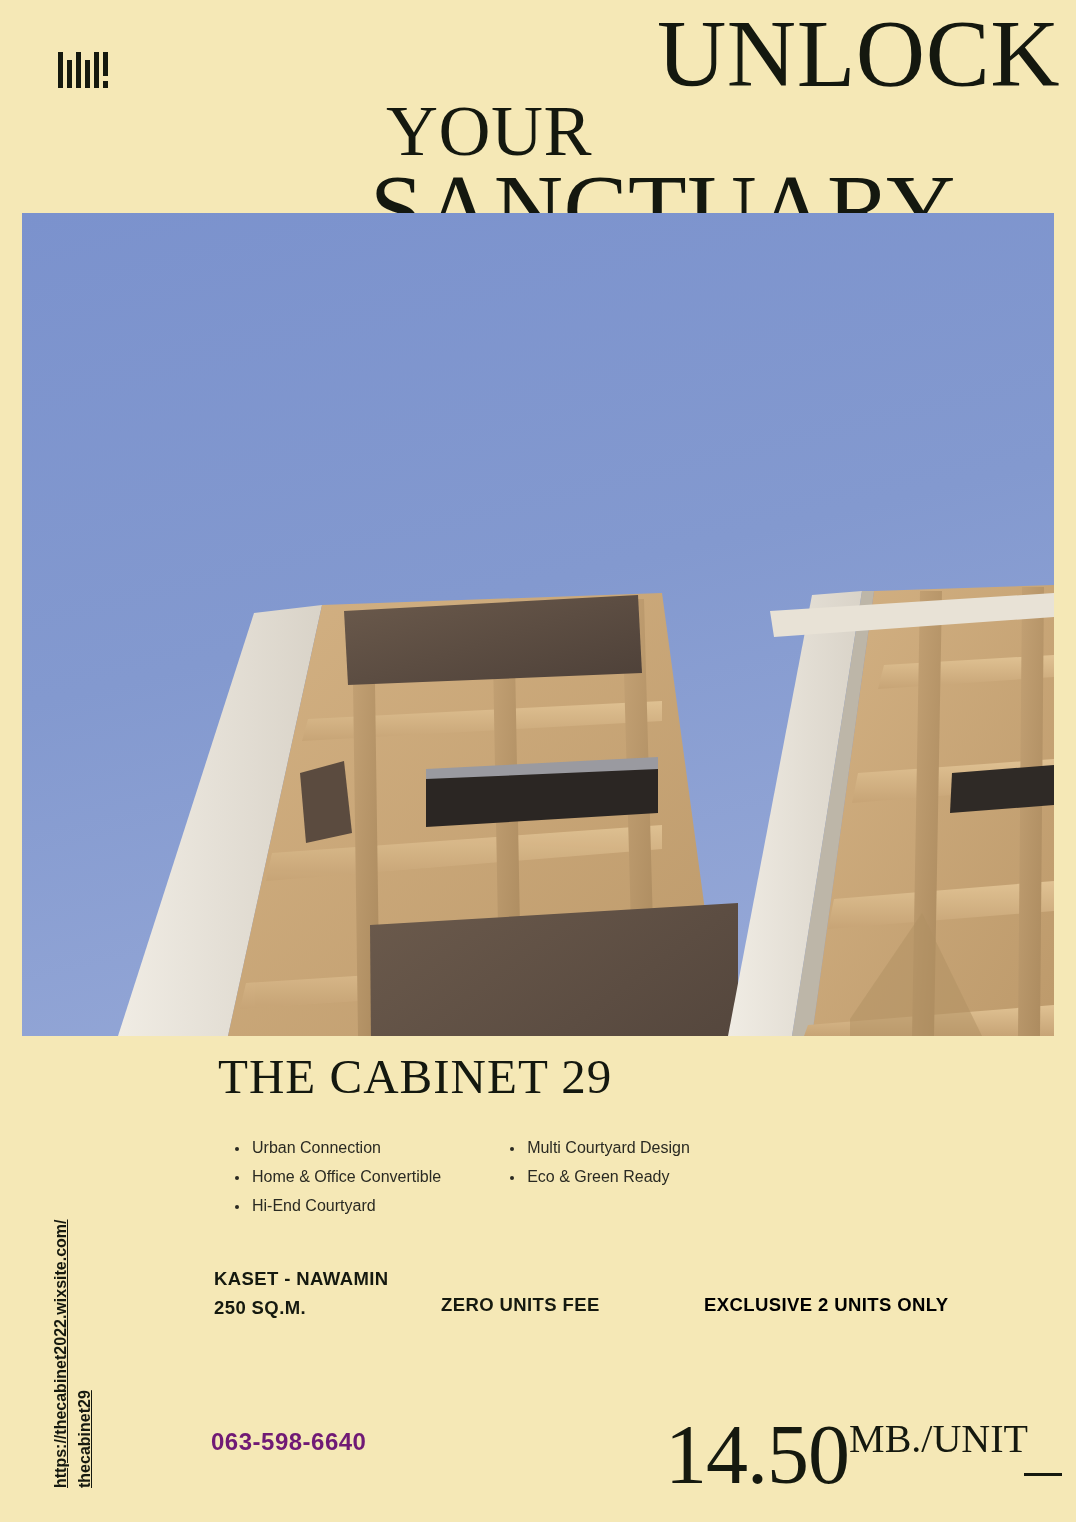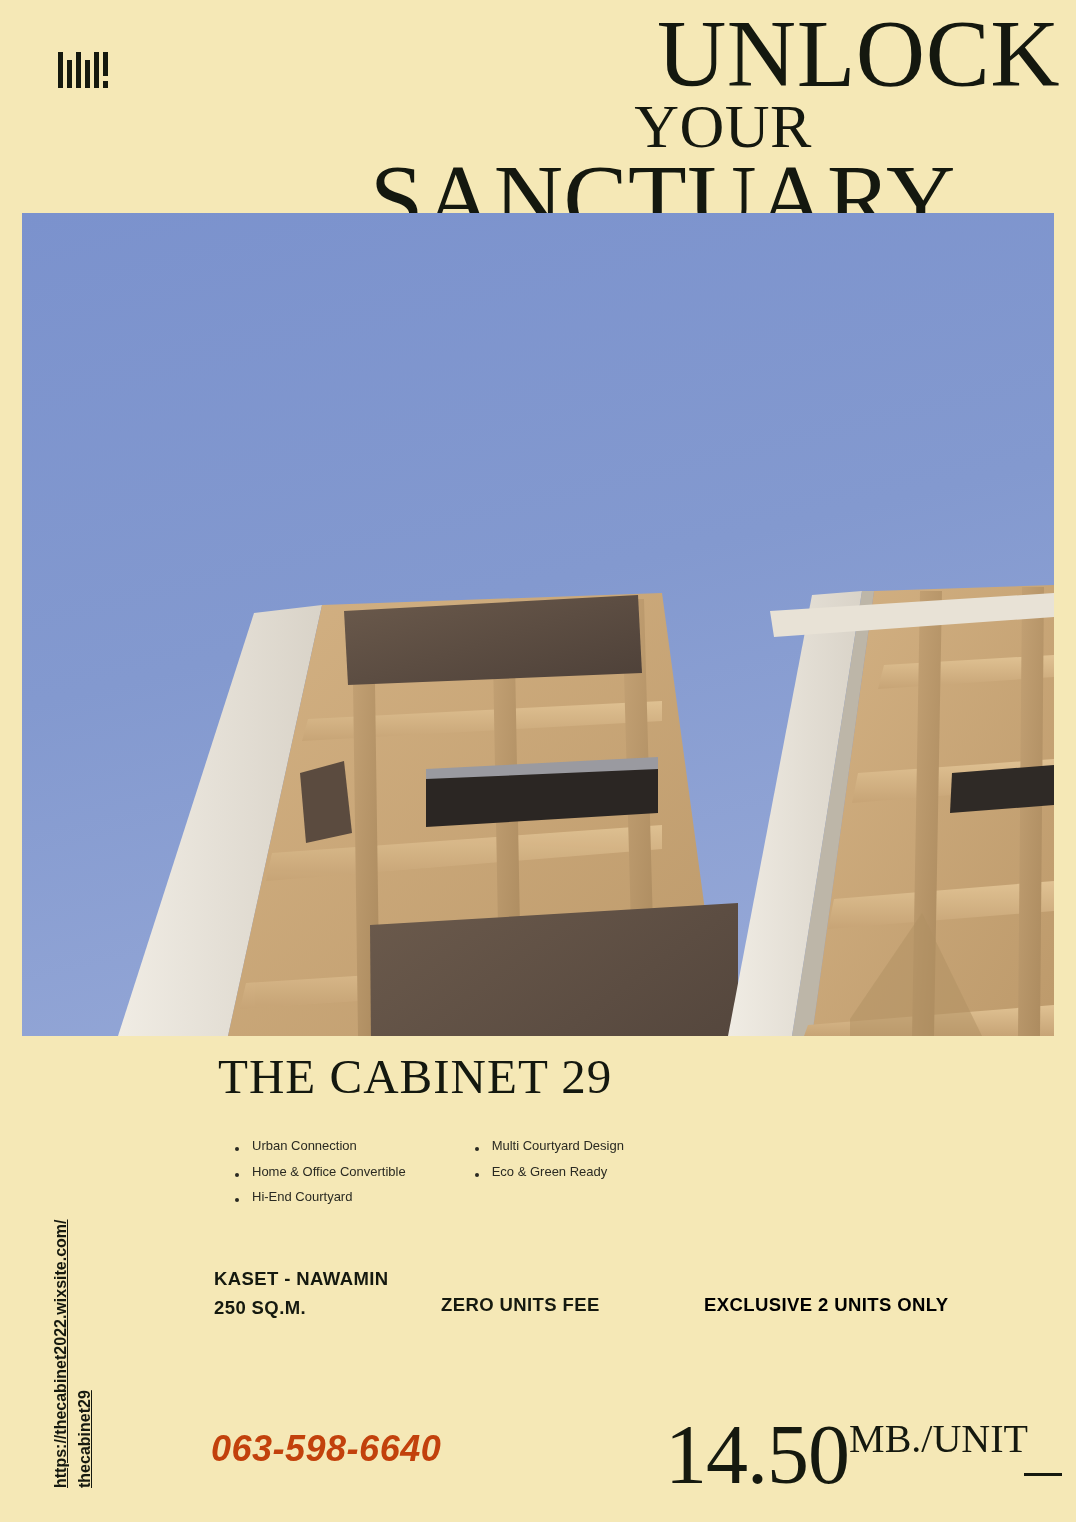--- a/index.html
+++ b/index.html
@@ -41,23 +41,23 @@
     line-height: 0.92;
     letter-spacing: 0.5px;
   }
   .headline .l1 {
     font-size: 96px;
     display: block;
     text-align: right;
     padding-left: 8px;
   }
   .headline .l2 {
-    font-size: 62px;
+    font-size: 72px;
     display: block;
-    text-align: center;
+    text-align: left;
     padding-left: 16px;
   }
   .headline .l3 {
     font-size: 96px;
     display: block;
     text-align: left;
     padding-left: 0px;
   }
 
   
@@ -86,21 +86,21 @@
 
   
   .features {
     position: absolute;
     left: 232px;
     top: 1138px;
     width: 700px;
     display: flex;
     gap: 66px;
     color: #2a2a22;
-    font-size: 13px;
+    font-size: 16px;
   }
   .features ul {
     list-style: none;
     margin: 0;
     padding: 0;
   }
   .features li {
     position: relative;
     padding-left: 20px;
     margin-bottom: 10px;
@@ -169,25 +169,24 @@
     text-decoration: underline;
   }
   .vurl .u1 { position: absolute; left: 16px; top: 360px; }
   .vurl .u2 { position: absolute; left: 40px; top: 360px; }
 
   
   .phone {
     position: absolute;
     left: 211px;
     top: 1428px;
-    font-size: 36px;
-    font-weight: bold;
-    color: #c2410c;
+    font-size: 24px;
+    font-weight: bold;
+    color: #701a75;
     letter-spacing: 0.5px;
-    font-style: italic;
   }
 
   
   .price {
     position: absolute;
     right: 48px;
     bottom: 32px;
     display: flex;
     font-family: "Liberation Serif", serif;
     color: #15190f;

